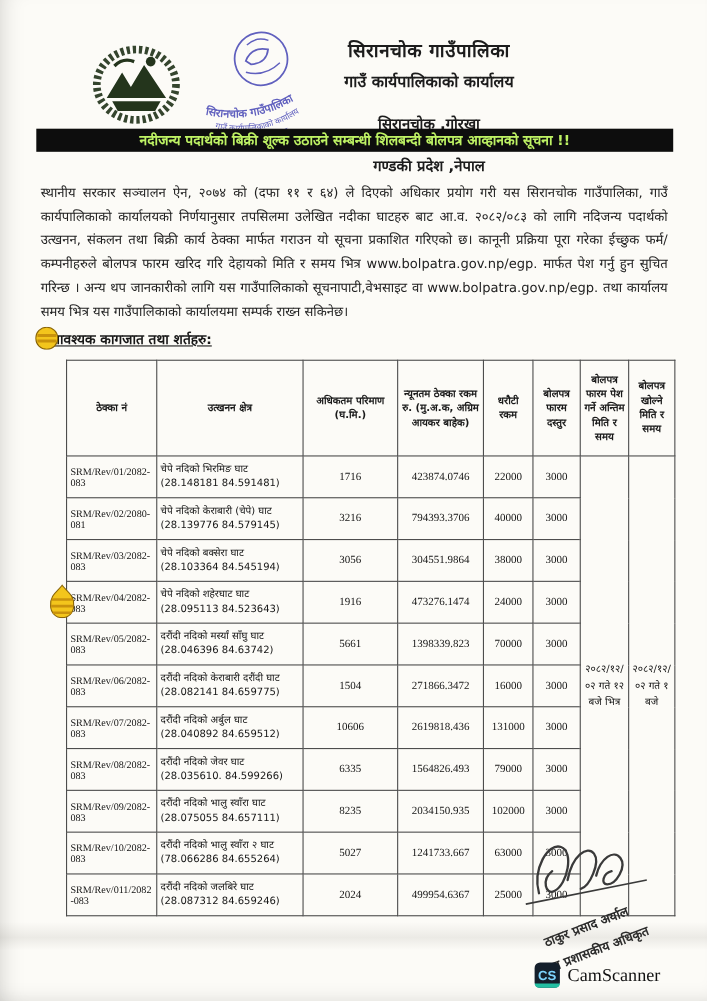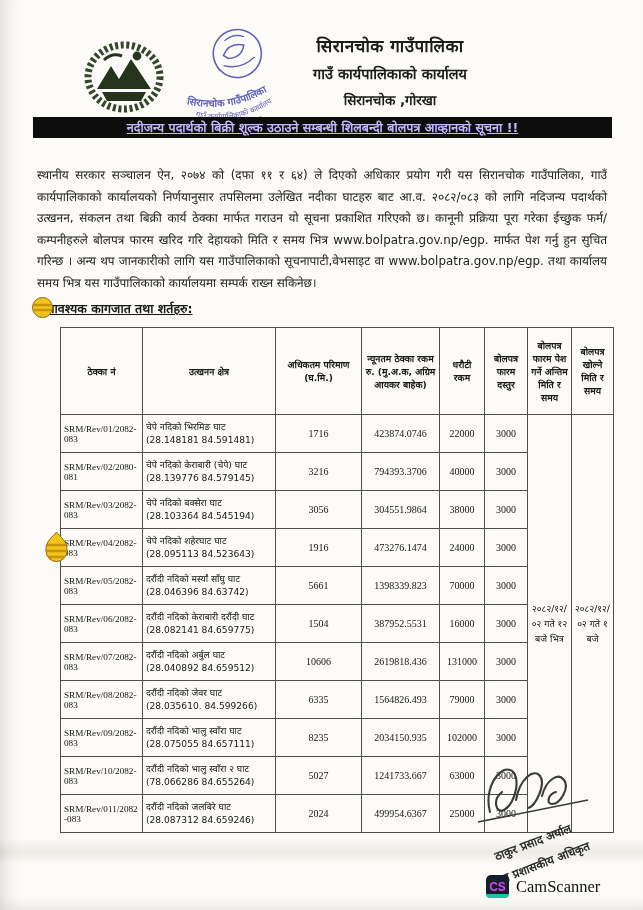--- a/index.html
+++ b/index.html
@@ -8,25 +8,25 @@
     background:#fcfbf7;overflow:hidden;
     font-family:"DejaVu Sans",sans-serif;color:#1c1c1c;
     box-shadow:inset 18px 0 22px -18px rgba(0,0,0,.18), inset 0 -14px 18px -14px rgba(0,0,0,.12);
   }
   
   .emblem{position:absolute;left:84px;top:36px;width:80px;height:80px;}
   .stamp{position:absolute;left:178px;top:26px;width:130px;height:118px;transform:rotate(-12deg);opacity:.88;}
   .head-text{position:absolute;left:255px;top:34px;width:270px;text-align:center;}
   .head-text .l1{font-size:17px;font-weight:bold;letter-spacing:.5px;}
   .head-text .l2{font-size:14.5px;font-weight:bold;margin-top:6px;}
-  .head-text .l3,.head-text .l4{font-size:13.5px;font-weight:bold;margin-top:8px;}
+  .head-text .l3,.head-text .l4{font-size:13.5px;font-weight:bold;margin-top:20px;}
   .banner{
     position:absolute;left:33px;top:117px;width:579px;height:21px;
-    background:#0d0d0d;color:#c4b5fd;font-size:12.6px;font-weight:bold;
-    display:flex;align-items:center;justify-content:center;white-space:nowrap;text-decoration:underline;
+    background:#0d0d0d;color:#bef264;font-size:12.6px;font-weight:bold;
+    display:flex;align-items:center;justify-content:center;white-space:nowrap;
   }
   .pubdate{position:absolute;left:0;top:142px;width:643px;text-align:center;font-size:13.5px;font-weight:bold;}
   .bodytext{
     position:absolute;left:37px;top:165px;width:570px;
     font-size:11.9px;line-height:21.5px;text-align:justify;color:#222;
   }
   .req{
     position:absolute;left:45px;top:300px;font-size:12.5px;font-weight:bold;
     text-decoration:underline;color:#181818;
   }
@@ -59,21 +59,21 @@
     transform:rotate(-21deg);color:#2a2a2a;white-space:nowrap;
   }
   .sig .title{
     position:absolute;left:14px;top:86px;width:170px;font-size:11.5px;font-weight:bold;
     transform:rotate(-21deg);color:#2a2a2a;white-space:nowrap;
   }
   
   .cs-footer{position:absolute;left:486px;top:875px;display:flex;align-items:center;gap:7px;}
   .cs-badge{
     position:relative;width:23px;height:23px;background:#141f2b;border-radius:5px;
-    color:#d946ef;font-family:"Liberation Sans",sans-serif;font-weight:bold;font-size:12px;
+    color:#7dd3fc;font-family:"Liberation Sans",sans-serif;font-weight:bold;font-size:12px;
     display:flex;align-items:center;justify-content:center;
   }
   .cs-badge::after{
     content:"";position:absolute;left:0;bottom:0;width:100%;height:4px;
     background:#23bfa2;border-radius:0 0 5px 5px;
   }
   .cs-label{font-family:"Liberation Serif",serif;font-size:16.5px;color:#111;}
   .shade{position:absolute;left:0;top:838px;width:643px;height:26px;
     background:linear-gradient(180deg,rgba(0,0,0,0) 0%,rgba(90,85,75,.10) 55%,rgba(0,0,0,0) 100%);}
 </style>
@@ -195,21 +195,21 @@
       <td class="c-area">दरौंदी नदिको मर्स्यां साँघु घाट (28.046396 84.63742)</td>
       <td class="c-num">5661</td>
       <td class="c-num">1398339.823</td>
       <td class="c-num">70000</td>
       <td class="c-num">3000</td>
     </tr>
         <tr>
       <td class="c-contract">SRM/Rev/06/2082-083</td>
       <td class="c-area">दरौंदी नदिको केराबारी दरौंदी घाट (28.082141 84.659775)</td>
       <td class="c-num">1504</td>
-      <td class="c-num">387952.5531</td>
+      <td class="c-num">271866.3472</td>
       <td class="c-num">16000</td>
       <td class="c-num">3000</td>
     </tr>
         <tr>
       <td class="c-contract">SRM/Rev/07/2082-083</td>
       <td class="c-area">दरौंदी नदिको अर्बुल घाट (28.040892 84.659512)</td>
       <td class="c-num">10606</td>
       <td class="c-num">2619818.436</td>
       <td class="c-num">131000</td>
       <td class="c-num">3000</td>

